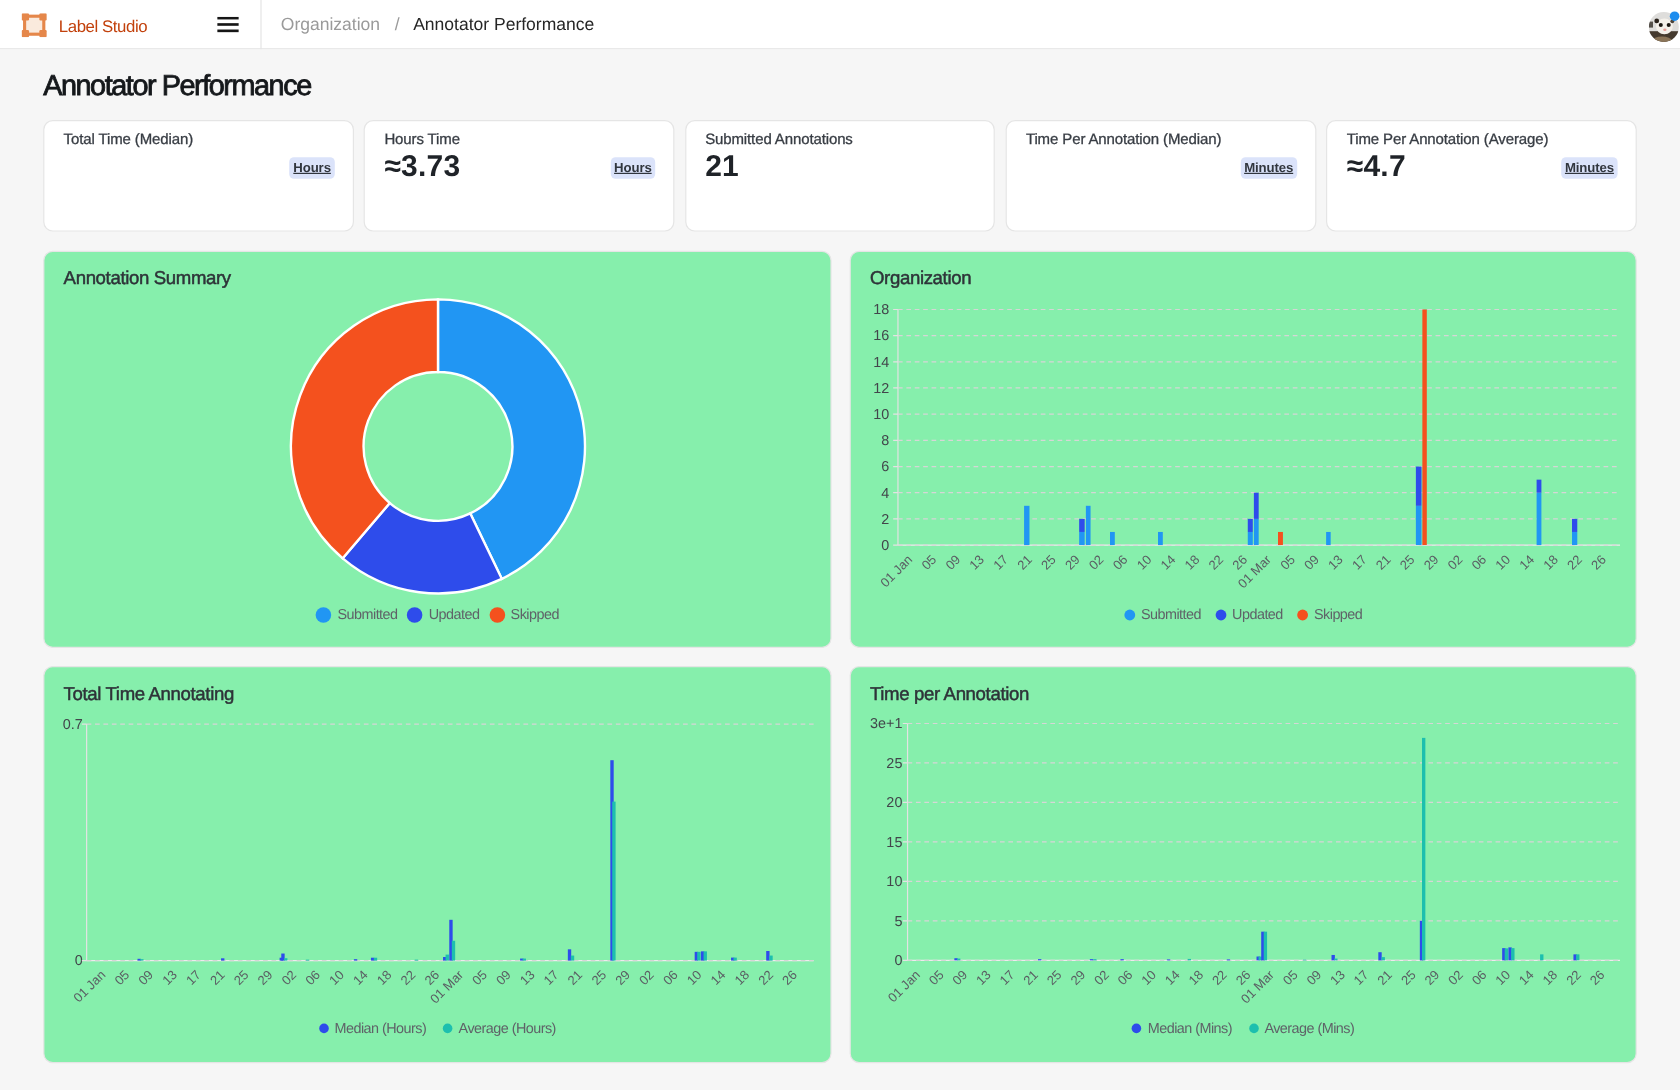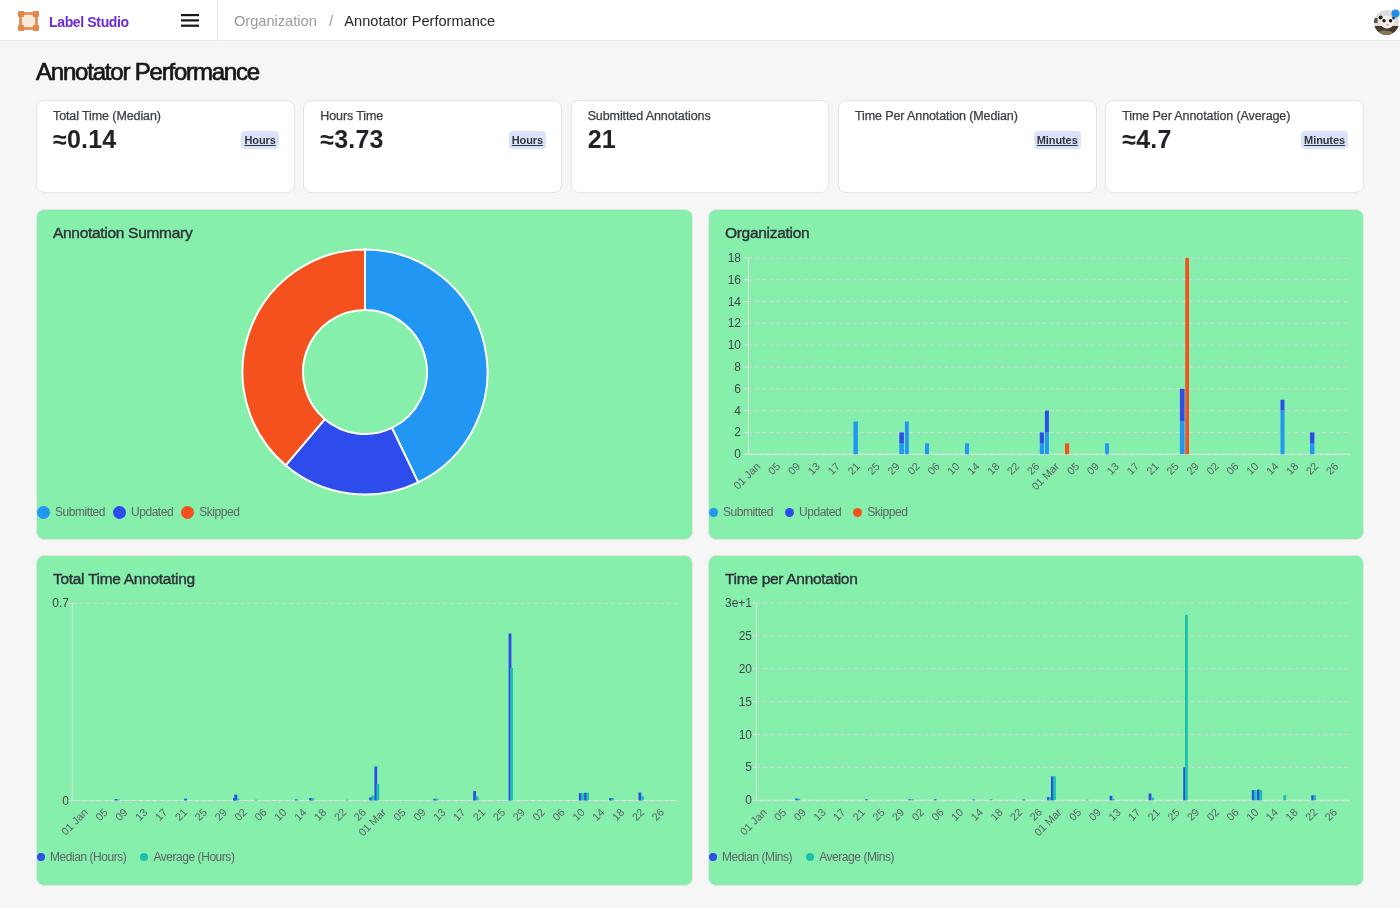--- a/index.html
+++ b/index.html
@@ -1,32 +1,32 @@
 <!DOCTYPE html>
 <html><head><meta charset="utf-8">
 <style>
 * { margin:0; padding:0; box-sizing:border-box; }
 html,body { width:1400px; height:908px; background:#f6f6f6; font-family:"Liberation Sans",sans-serif; position:relative; overflow:hidden; }
 .hdr { position:absolute; left:0; top:0; width:1400px; height:41px; background:#fff; border-bottom:1px solid #e9e9e9; }
 .logo { position:absolute; left:18px; top:11px; }
-.brand { position:absolute; left:49px; top:14px; font-size:14px; font-weight:bold; color:#6d28d9; letter-spacing:-0.35px; }
+.brand { position:absolute; left:49px; top:14px; font-size:14px; font-weight:normal; color:#c2410c; letter-spacing:-0.35px; }
 .burger { position:absolute; left:181px; top:14px; }
 .hdiv { position:absolute; left:217px; top:0; width:1px; height:41px; background:#e4e4e4; }
 .crumbs { position:absolute; left:234px; top:13px; font-size:14.6px; color:#9a9a9a; }
 .crumbs b { color:#262626; font-weight:normal; }
 .avatar { position:absolute; left:1374px; top:8px; }
 h1 { position:absolute; left:36px; top:58px; font-size:24px; font-weight:normal; -webkit-text-stroke:0.7px #15181b; color:#15181b; letter-spacing:-1.2px; }
 .srow { position:absolute; left:36px; top:100px; width:1328px; height:93px; display:flex; gap:8.6px; }
 .scard { flex:1; background:#fff; border:1px solid #e5e5e5; border-radius:8px; position:relative; padding:7px 14px 0 16px; }
 .st { font-size:12.5px; color:#383d44; -webkit-text-stroke:0.25px #383d44; line-height:17px; letter-spacing:-0.1px; }
 .sv { font-size:25px; font-weight:bold; color:#1f2328; margin-top:0px; letter-spacing:0.2px; }
 .badge { position:absolute; right:15px; top:30px; height:18px; line-height:18px; padding:0 3px; background:#dbe3fa; border-radius:4px; font-size:11px; font-weight:bold; color:#31363e; letter-spacing:-0.1px;text-decoration:underline; }
 .card { position:absolute; background:#86efac; border:1px solid #e5e5e5; border-radius:8px; }
 .ct { position:absolute; left:16px; top:14px; font-size:15.5px; font-weight:normal; -webkit-text-stroke:0.4px #2e3338; color:#2e3338; letter-spacing:-0.3px; }
-.legend { position:absolute; left:0; right:0; display:flex; color:#5f6368; align-items:center; letter-spacing:-0.45px; }
+.legend { position:absolute; left:0; right:0; display:flex; justify-content:center; color:#5f6368; align-items:center; letter-spacing:-0.45px; }
 .li { display:inline-flex; align-items:center; }
 .dot { border-radius:50%; margin-right:5px; display:inline-block; flex:none; }
 </style></head>
 <body>
 <div class="hdr">
   <span class="logo"><svg width="21" height="20" viewBox="0 0 21 20">
 <rect x="2.5" y="2.5" width="16" height="15" fill="#faeadd" stroke="#e5874a" stroke-width="2.6"></rect>
 <rect x="0" y="0" width="6.2" height="6" rx="1" fill="#e5874a"></rect>
 <rect x="14.8" y="0" width="6.2" height="6" rx="1" fill="#e5874a"></rect>
 <rect x="0" y="14" width="6.2" height="6" rx="1" fill="#e5874a"></rect>
@@ -56,21 +56,20 @@
   <ellipse cx="13.4" cy="16.8" rx="1.4" ry="1.1" fill="#e8a09a"></ellipse>
   <rect x="0" y="10" width="3.5" height="5" fill="#55504a"></rect>
 </g>
 <circle cx="21.5" cy="5.5" r="4" fill="#1d8dee"></circle>
 </svg></span>
 </div>
 <h1>Annotator Performance</h1>
 <div class="srow">
     <div class="scard">
       <div class="st">Total Time (Median)</div>
-      <div class="sv">≈0.14</div>
       <span class="badge">Hours</span>
     </div>
     <div class="scard">
       <div class="st">Hours Time</div>
       <div class="sv">≈3.73</div>
       <span class="badge">Hours</span>
     </div>
     <div class="scard">
       <div class="st">Submitted Annotations</div>
       <div class="sv">21</div>

